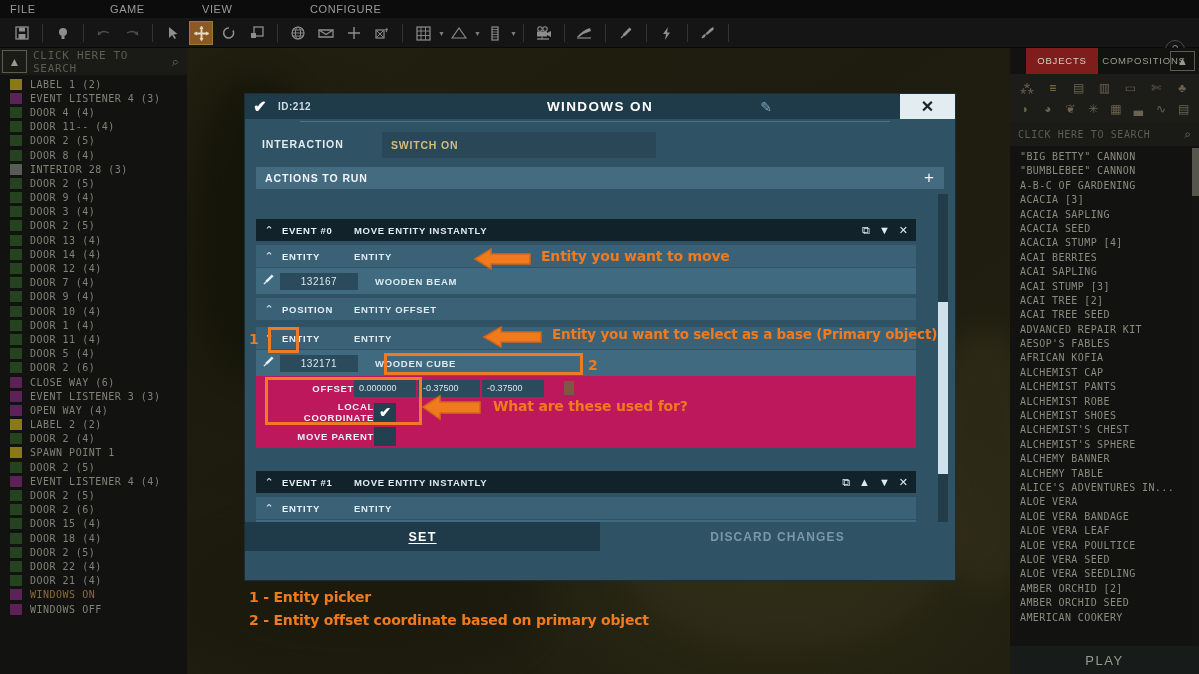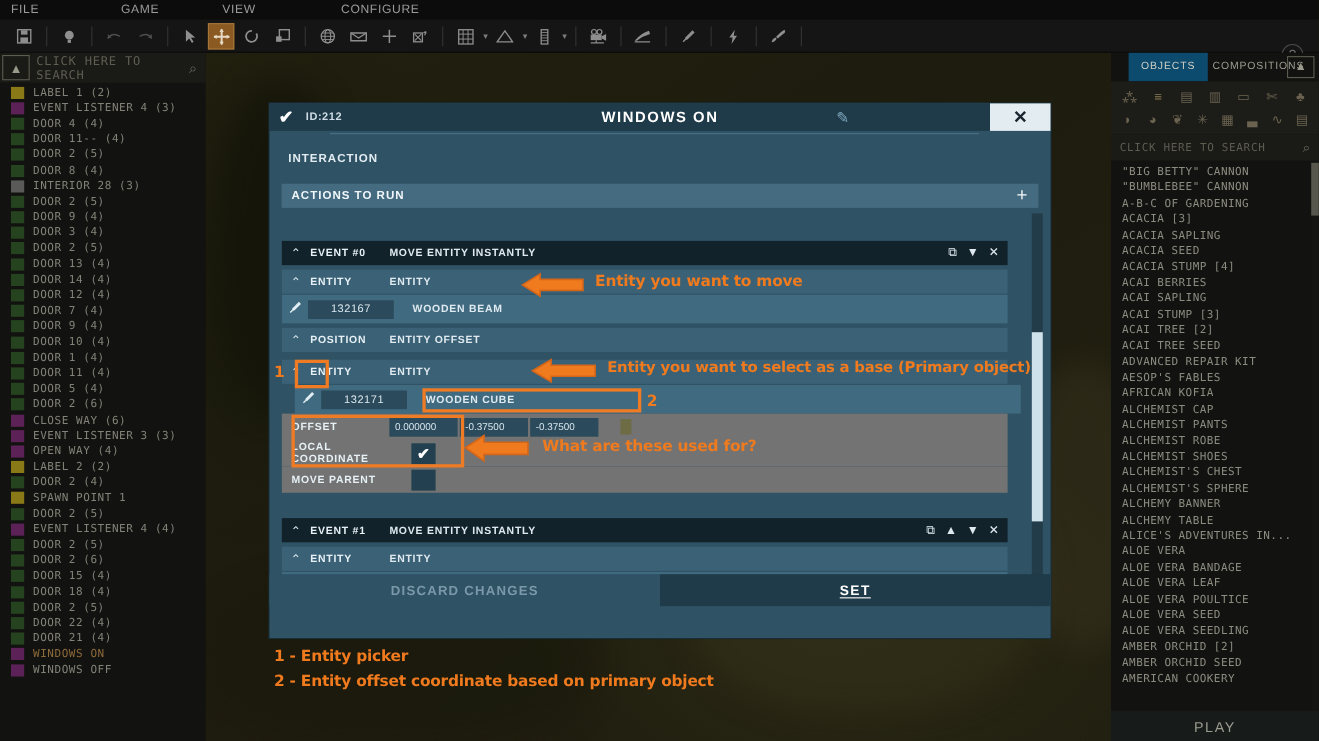--- a/index.html
+++ b/index.html
@@ -87,21 +87,21 @@
   
   #right-panel {
     position:absolute; left:1010px; top:48px; width:189px; height:626px;
     background:#121210;
   }
   #right-tabs { position:absolute; left:0; top:0; width:189px; height:26px; }
   .rtab {
     position:absolute; top:0; height:26px; line-height:26px;
     font-size:9.5px; letter-spacing:.8px; color:#9d9d92; text-align:center;
   }
-  .rtab.active { background:#0c4a6e; color:#cfcfc4; }
+  .rtab.active { background:#7f1d1d; color:#cfcfc4; }
   #right-collapse {
     position:absolute; right:4px; top:3px; width:25px; height:20px;
     border:1px solid #5c5c50; display:flex; align-items:center;
     justify-content:center; color:#9a9a8c; font-size:11px;
   }
   #right-iconbar {
     position:absolute; left:0; top:26px; width:189px; height:48px;
     background:#1c1c18; padding:3px 4px;
   }
   .ricon-row { display:flex; height:21px; align-items:center; }
@@ -196,21 +196,21 @@
   }
 
   
   #events-area {
     position:absolute; left:11px; top:75px; width:688px; height:357px; overflow:hidden;
   }
   .ev-row { position:absolute; left:0; width:660px; height:22px; display:flex; align-items:center; }
   .ev-hdr { background:#12222b; }
   .ev-sub { background:#3b6176; }
   .ev-val { background:#406a80; }
-  .ev-val2 { background:#737373; }
+  .ev-val2 { background:#be185d;text-align:right; }
   .ev-chev { width:26px; text-align:center; color:#dbe8ef; font-size:11px; }
   .ev-name {
     width:72px; font-size:9.5px; letter-spacing:.7px; color:#e6f0f5; font-weight:bold;
   }
   .ev-type {
     font-size:9.5px; letter-spacing:.7px; color:#dfeaf0; font-weight:bold;
   }
   .ev-tools { position:absolute; right:8px; display:flex; align-items:center; gap:9px; }
   .ev-tool { color:#dfeaf0; font-size:11px; line-height:11px; }
 
@@ -670,20 +670,21 @@
     <div id="dlg-id">ID:212</div>
     <div id="dlg-edit-icon">✎</div>
     <div id="dlg-close">✕</div>
   </div>
 
   <div id="dlg-body">
     <div class="divider-top"></div>
 
     <div id="row-interaction">
       <div id="lbl-interaction">INTERACTION</div>
+      <div id="fld-interaction">SWITCH ON</div>
     </div>
 
     <div id="row-actions-hdr">
       <div id="lbl-actions">ACTIONS TO RUN</div>
       <div id="btn-add-action">+</div>
     </div>
 
     <div id="events-area">
 
       <div class="ev-row ev-hdr" style="top:25px;">
@@ -719,21 +720,21 @@
         <div class="ev-name">POSITION</div>
         <div class="ev-type">ENTITY OFFSET</div>
       </div>
 
       <div class="ev-row ev-sub" style="top:133px;">
         <div class="ev-chev">⌃</div>
         <div class="ev-name">ENTITY</div>
         <div class="ev-type">ENTITY</div>
       </div>
 
-      <div class="ev-row ev-val" style="top:156px;height:26px;margin-left:12px;">
+      <div class="ev-row ev-val" style="top:156px;height:26px;">
         <div class="pick-icon">
           <svg width="13" height="13" viewBox="0 0 14 14">
               <path d="M10.5 1.5 L12.5 3.5 L6 10 L3.5 10.5 L4 8 Z" fill="currentColor"></path>
               <path d="M2 12 L4 10" stroke="currentColor" stroke-width="1.4"></path>
             </svg>
         </div>
         <div class="id-field">132171</div>
         <div class="ent-name">WOODEN CUBE</div>
       </div>
 
@@ -790,22 +791,22 @@
         
         
       </div>
     </div>
 
     <div id="dlg-scrollbar">
       <div id="dlg-thumb"></div>
     </div>
 
     <div id="dlg-footer">
+      <div id="btn-set">SET</div>
       <div id="btn-discard">DISCARD CHANGES</div>
-      <div id="btn-set">SET</div>
     </div>
   </div>
 </div>
 
 <svg class="arrow-left" style="left:473px;top:245px;" width="60" height="28">
   <path d="M2 14 L18 4 L18 9 L57 9 L57 19 L18 19 L18 24 Z" fill="#f07a1e" stroke="#d4661a" stroke-width="1.5"></path>
 </svg>
 <div class="anno-text" style="left:541px;top:248px;font-size:14px;">Entity you want to move</div>
 
 <svg class="arrow-left" style="left:482px;top:323px;" width="62" height="28">

